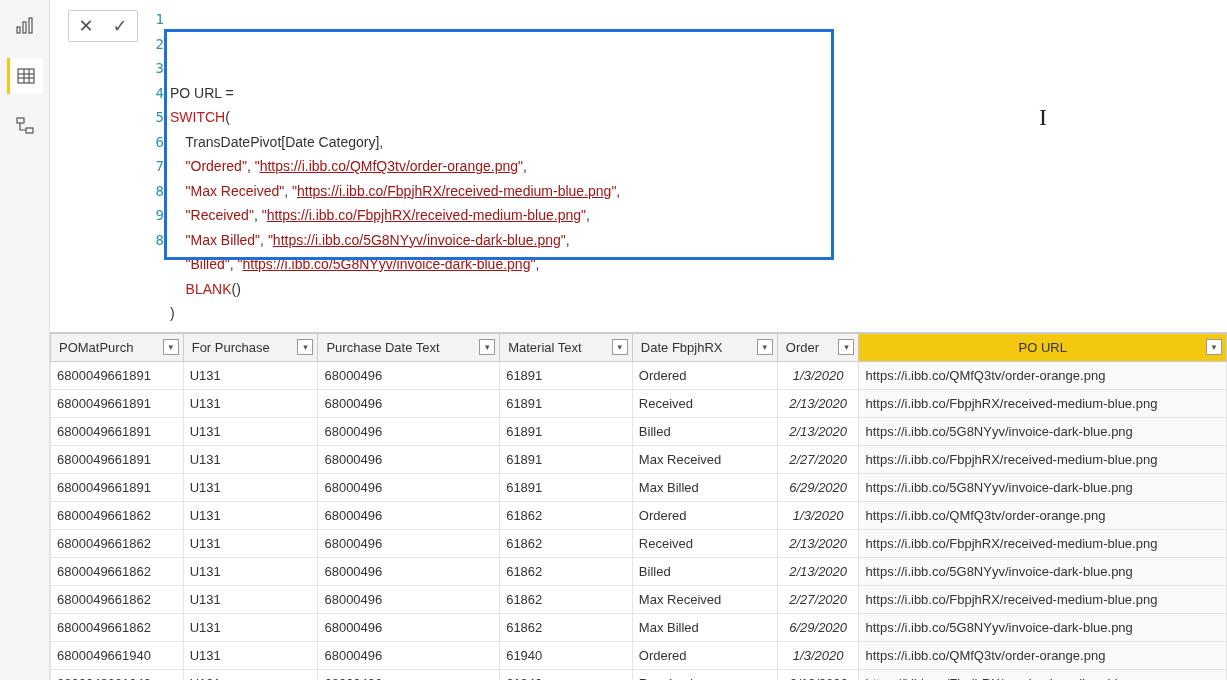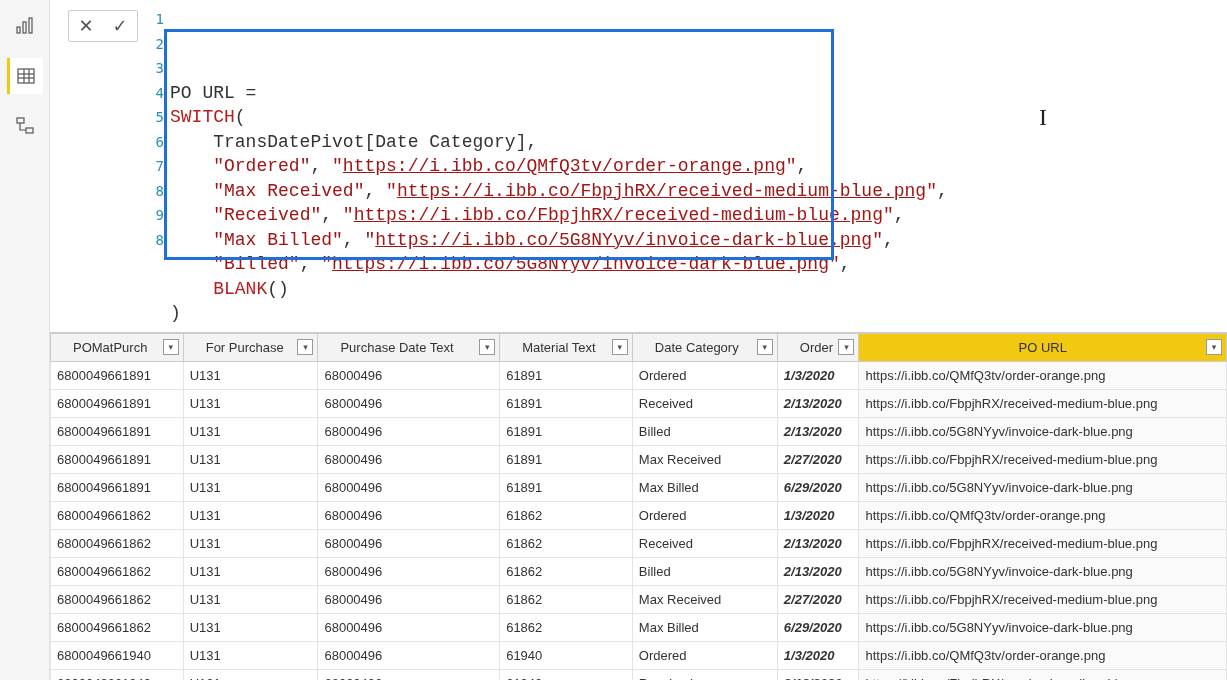--- a/index.html
+++ b/index.html
@@ -73,22 +73,22 @@
       color: #2b91af;
       font-family: Consolas, monospace;
       font-size: 14px;
       padding-right: 6px;
       padding-top: 3px;
       line-height: 24.5px;
       user-select: none;
     }
     .code-area {
       flex: 1;
-      font-family: Liberation Mono, monospace;
-      font-size: 18px;
+      font-family: Liberation Sans, sans-serif;
+      font-size: 14px;
       line-height: 24.5px;
       padding-top: 3px;
       position: relative;
       white-space: pre;
       overflow: visible;
     }
     .code-line { height: 24.5px; }
     .highlight-box {
       position: absolute;
       border: 3px solid #1e6fd9;
@@ -113,21 +113,21 @@
       flex-direction: column;
     }
     table {
       border-collapse: collapse;
       width: 100%;
       table-layout: fixed;
     }
     thead th {
       background: #f3f3f3;
       border: 1px solid #ccc;
-      padding: 4px 22px;
+      padding: 4px 8px;
       font-weight: 500;
       text-align: left;
       position: relative;
       height: 28px;
       font-size: 13px;
       color: #333;
     }
     thead th.selected {
       background: #f2c811;
       font-weight: 400;
@@ -151,21 +151,21 @@
       border: 1px solid #e4e4e4;
       padding: 4px 6px;
       height: 28px;
       font-size: 13px;
       white-space: nowrap;
       overflow: hidden;
       text-overflow: ellipsis;
       color: #333;
     }
     tbody td.selcol { background: #fafafa; }
-    td.date { text-align: left; font-style: italic; font-weight: bold; }
+    td.date { text-align: center; font-style: italic; }
     .col-0{width:130px}.col-1{width:132px}.col-2{width:178px}.col-3{width:130px}.col-4{width:142px}.col-5{width:80px}.col-6{width:360px}
   </style>
 </head>
 <body>
 
 <div class="left-rail">
   <div class="rail-btn">
     <svg width="20" height="20" viewBox="0 0 20 20" fill="none" stroke="currentColor" stroke-width="1.2">
       <rect x="2" y="11" width="3" height="6"></rect>
         <rect x="8" y="6" width="3" height="11"></rect>
@@ -227,21 +227,21 @@
           <col class="col-4">
           <col class="col-5">
           <col class="col-6">
       </colgroup>
       <thead>
           <tr id="thead-row">
             <th><span>POMatPurch</span><span class="dd">▾</span></th>
             <th><span>For Purchase</span><span class="dd">▾</span></th>
             <th><span>Purchase Date Text</span><span class="dd">▾</span></th>
             <th><span>Material Text</span><span class="dd">▾</span></th>
-            <th><span>Date Category</span><span class="dd">▾</span></th>
+            <th><span>Date FbpjhRX</span><span class="dd">▾</span></th>
             <th><span>Order</span><span class="dd">▾</span></th>
             <th class="selected"><span>PO URL</span><span class="dd">▾</span></th>
           </tr>
         </thead>
       <tbody id="tbody">
           <tr>
             <td>6800049661891</td>
             <td>U131</td>
             <td>68000496</td>
             <td>61891</td>

